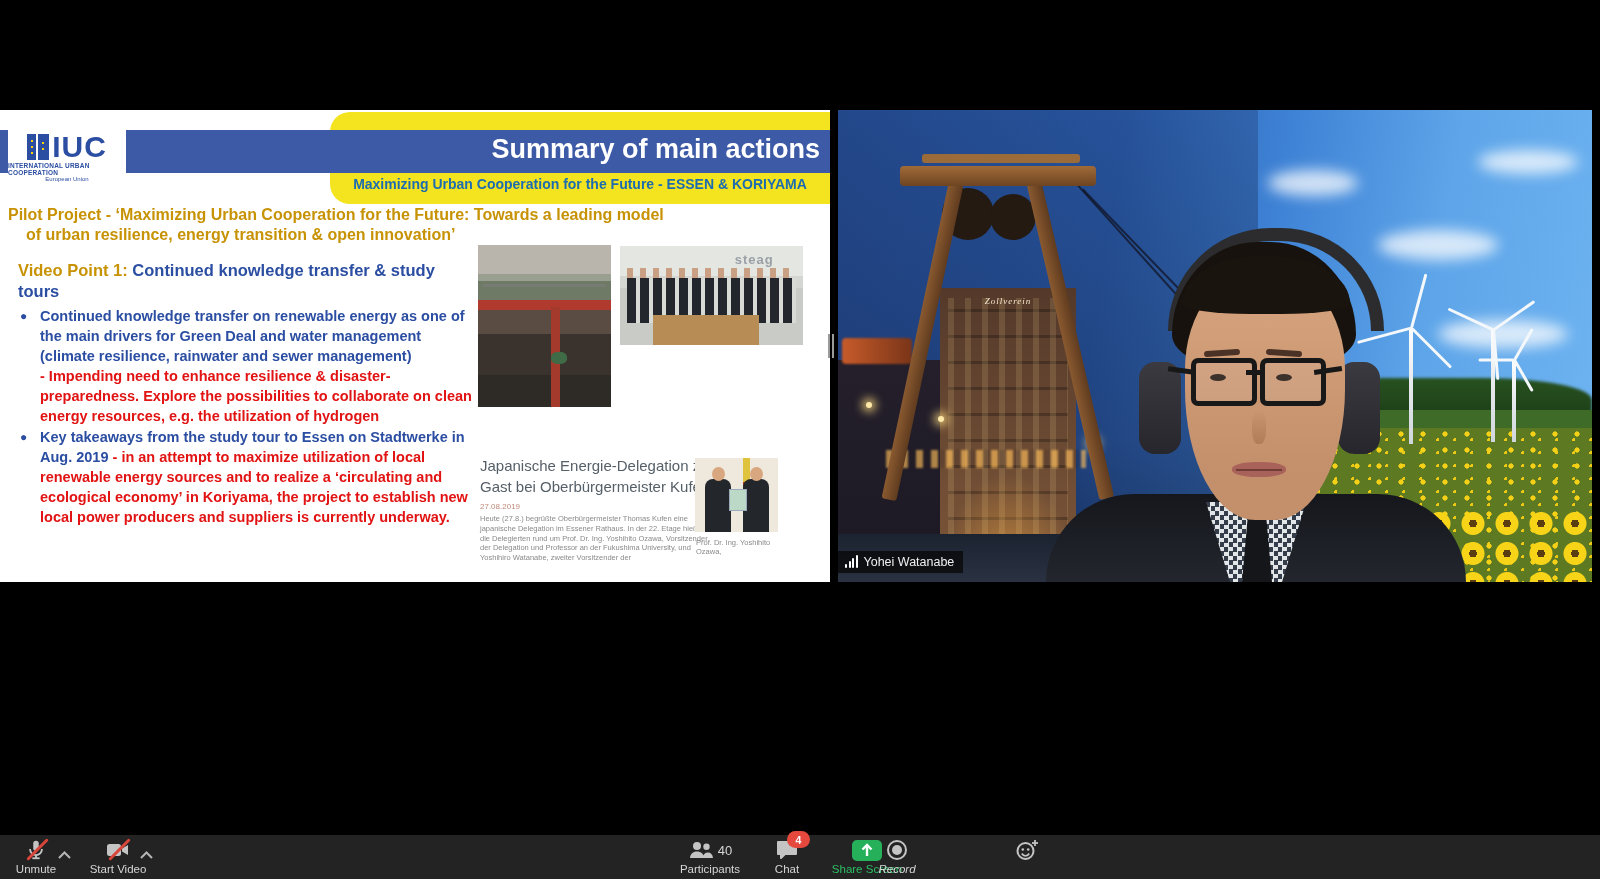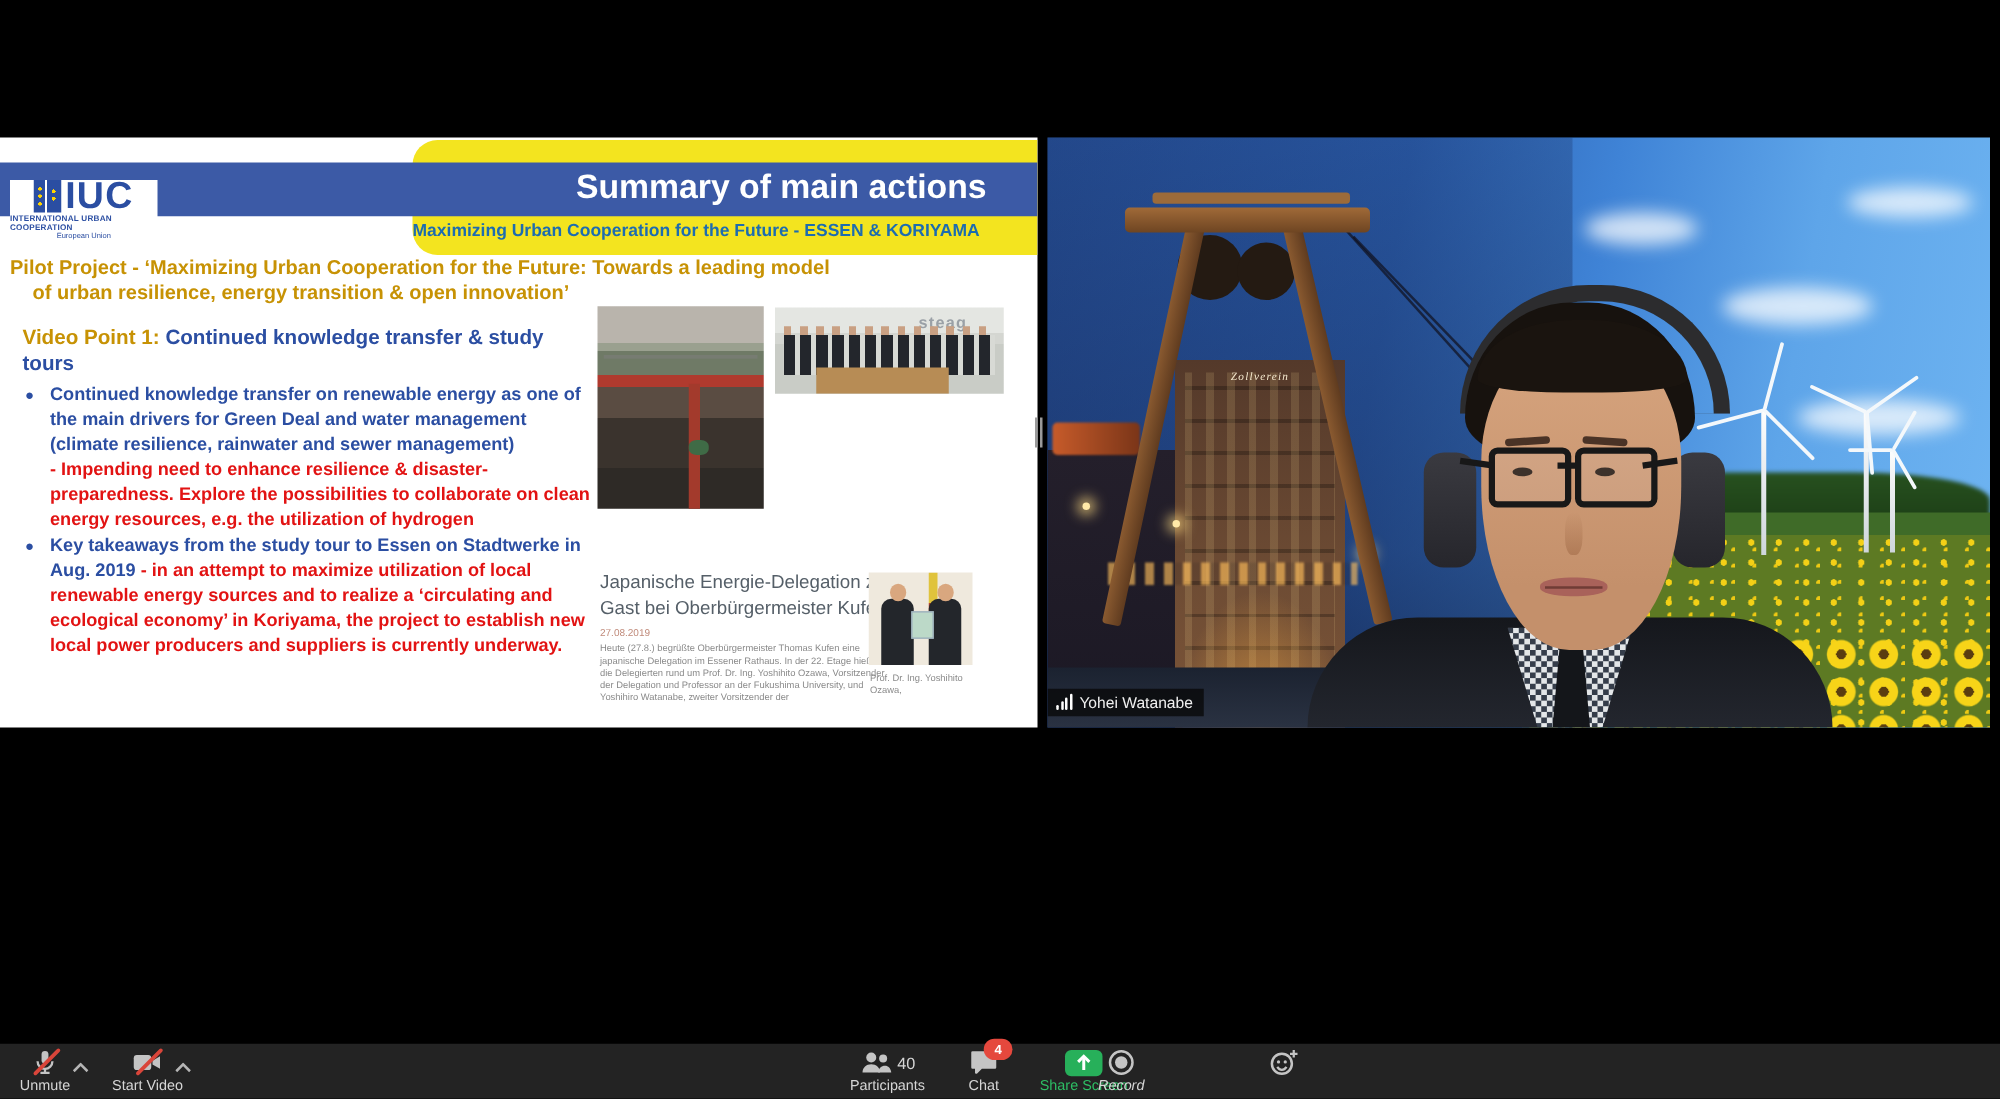--- a/index.html
+++ b/index.html
@@ -6,25 +6,25 @@
   body{width:1600px;height:879px;position:relative;overflow:hidden;
        font-family:"Liberation Sans",sans-serif;-webkit-font-smoothing:antialiased;}
   .abs{position:absolute;}
 
   
   #share-area{left:0;top:110px;width:830px;height:472px;background:#fff;overflow:hidden;}
   #yellow-banner{left:330px;top:2px;width:500px;height:92px;background:#f3e41f;
                  border-radius:20px 0 0 20px;}
   #header-bar{left:0;top:20px;width:830px;height:43px;background:#3c5aa6;}
   #slide-title{left:430px;top:24px;width:390px;height:36px;color:#fff;font-size:27px;
-               font-weight:bold;text-align:center;white-space:nowrap;}
-  #slide-subtitle{left:330px;top:66px;width:428px;text-align:center;color:#1d6cb0;
+               font-weight:bold;text-align:right;white-space:nowrap;}
+  #slide-subtitle{left:330px;top:66px;width:500px;text-align:center;color:#1d6cb0;
                   font-size:14px;font-weight:bold;white-space:nowrap;}
   #logo-box{left:8px;top:14px;width:118px;height:58px;background:#fff;z-index:3;
-            display:flex;flex-direction:column;align-items:center;justify-content:flex-start;margin-top:20px;}
+            display:flex;flex-direction:column;align-items:center;justify-content:flex-end;}
   .logo-row{display:flex;align-items:flex-end;gap:3px;}
   .logo-buildings{width:22px;height:26px;background:
       linear-gradient(90deg,#2b4ea2 0 9px,transparent 9px 11px,#2b4ea2 11px 22px);
       position:relative;}
   .logo-buildings:after{content:"";position:absolute;inset:3px 2px;
       background:radial-gradient(circle 1.5px at 3px 4px,#ffd400 95%,transparent),
                  radial-gradient(circle 1.5px at 3px 10px,#ffd400 95%,transparent),
                  radial-gradient(circle 1.5px at 3px 16px,#ffd400 95%,transparent),
                  radial-gradient(circle 1.5px at 14px 6px,#ffd400 95%,transparent),
                  radial-gradient(circle 1.5px at 14px 12px,#ffd400 95%,transparent);}
@@ -46,21 +46,21 @@
   .bullet:before{content:"●";position:absolute;left:2px;top:0;color:#2b4ea2;font-size:12px;}
   .block{display:block;}
 
   
   #photo-site{left:478px;top:135px;width:133px;height:162px;background:
      linear-gradient(#b9b4ac 0 18%,#9aa08f 18% 22%,#6f7a66 22% 34%,#b03a2e 34% 40%,
                      #5a4c42 40% 55%,#3a332d 55% 80%,#2e2a26 80% 100%);}
   #photo-site .beam{position:absolute;left:55%;top:38%;width:9px;height:62%;background:#a33a2c;}
   #photo-site .rail{position:absolute;left:4%;top:24%;width:92%;height:3px;background:#777c72;}
   #photo-site .worker{position:absolute;left:55%;top:66%;width:16px;height:12px;background:#3f6b46;border-radius:40%;}
-  #photo-group{left:620px;top:136px;width:183px;height:69px;background:
+  #photo-group{left:620px;top:136px;width:183px;height:99px;background:
      linear-gradient(#e4e6e2 0 30%,#d4d6d1 30% 42%,#c9ccc6 42% 100%);overflow:hidden;text-align:right;}
   #photo-group .suits{position:absolute;left:4%;top:32%;width:92%;height:46%;background:
      repeating-linear-gradient(90deg,#23262c 0 9px,#d8dad5 9px 13px);}
   #photo-group .heads{position:absolute;left:4%;top:22%;width:92%;height:12%;background:
      repeating-linear-gradient(90deg,#c9a083 0 6px,transparent 6px 13px);}
   #photo-group .table{position:absolute;left:18%;top:70%;width:58%;height:30%;background:#b78c55;}
   #photo-group .logo{position:absolute;right:16%;top:6%;color:#9aa0a6;font-size:13px;font-weight:bold;letter-spacing:1px;}
   #caption-group{left:610px;top:232px;width:205px;text-align:center;color:#111;
                  font-size:11.5px;font-weight:bold;line-height:13.5px;}
   #caption-site{left:468px;top:308px;width:262px;text-align:center;color:#111;

